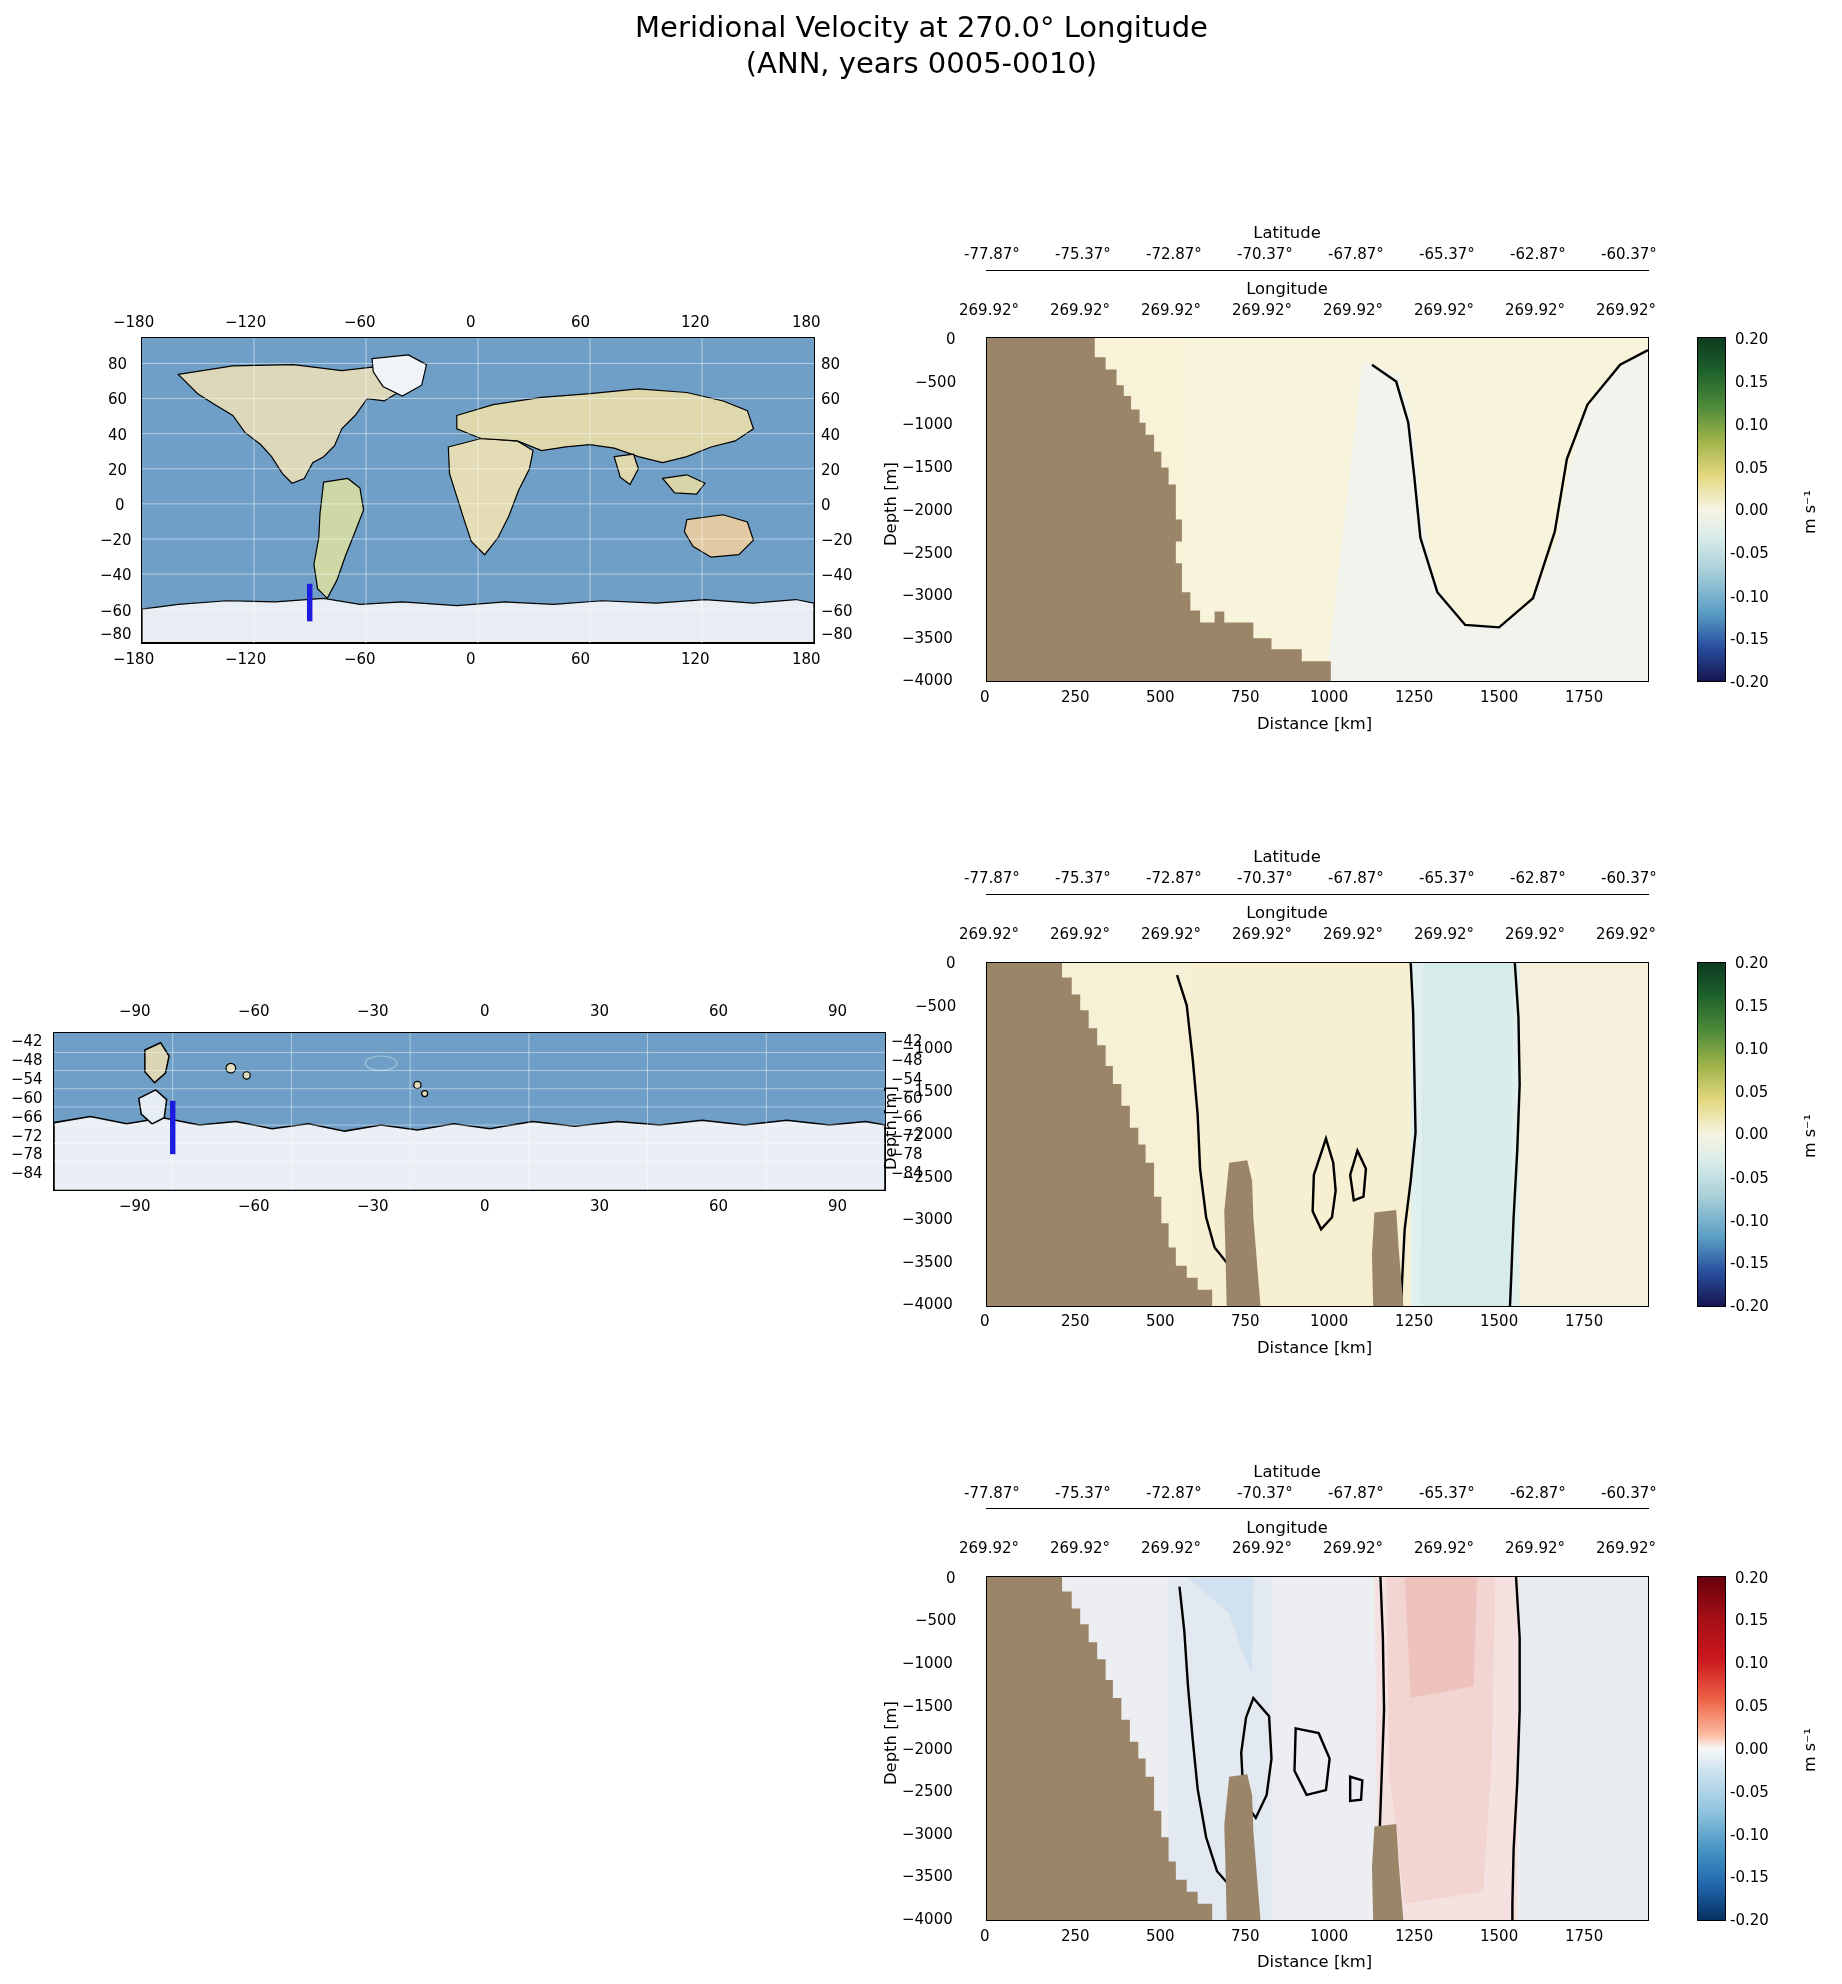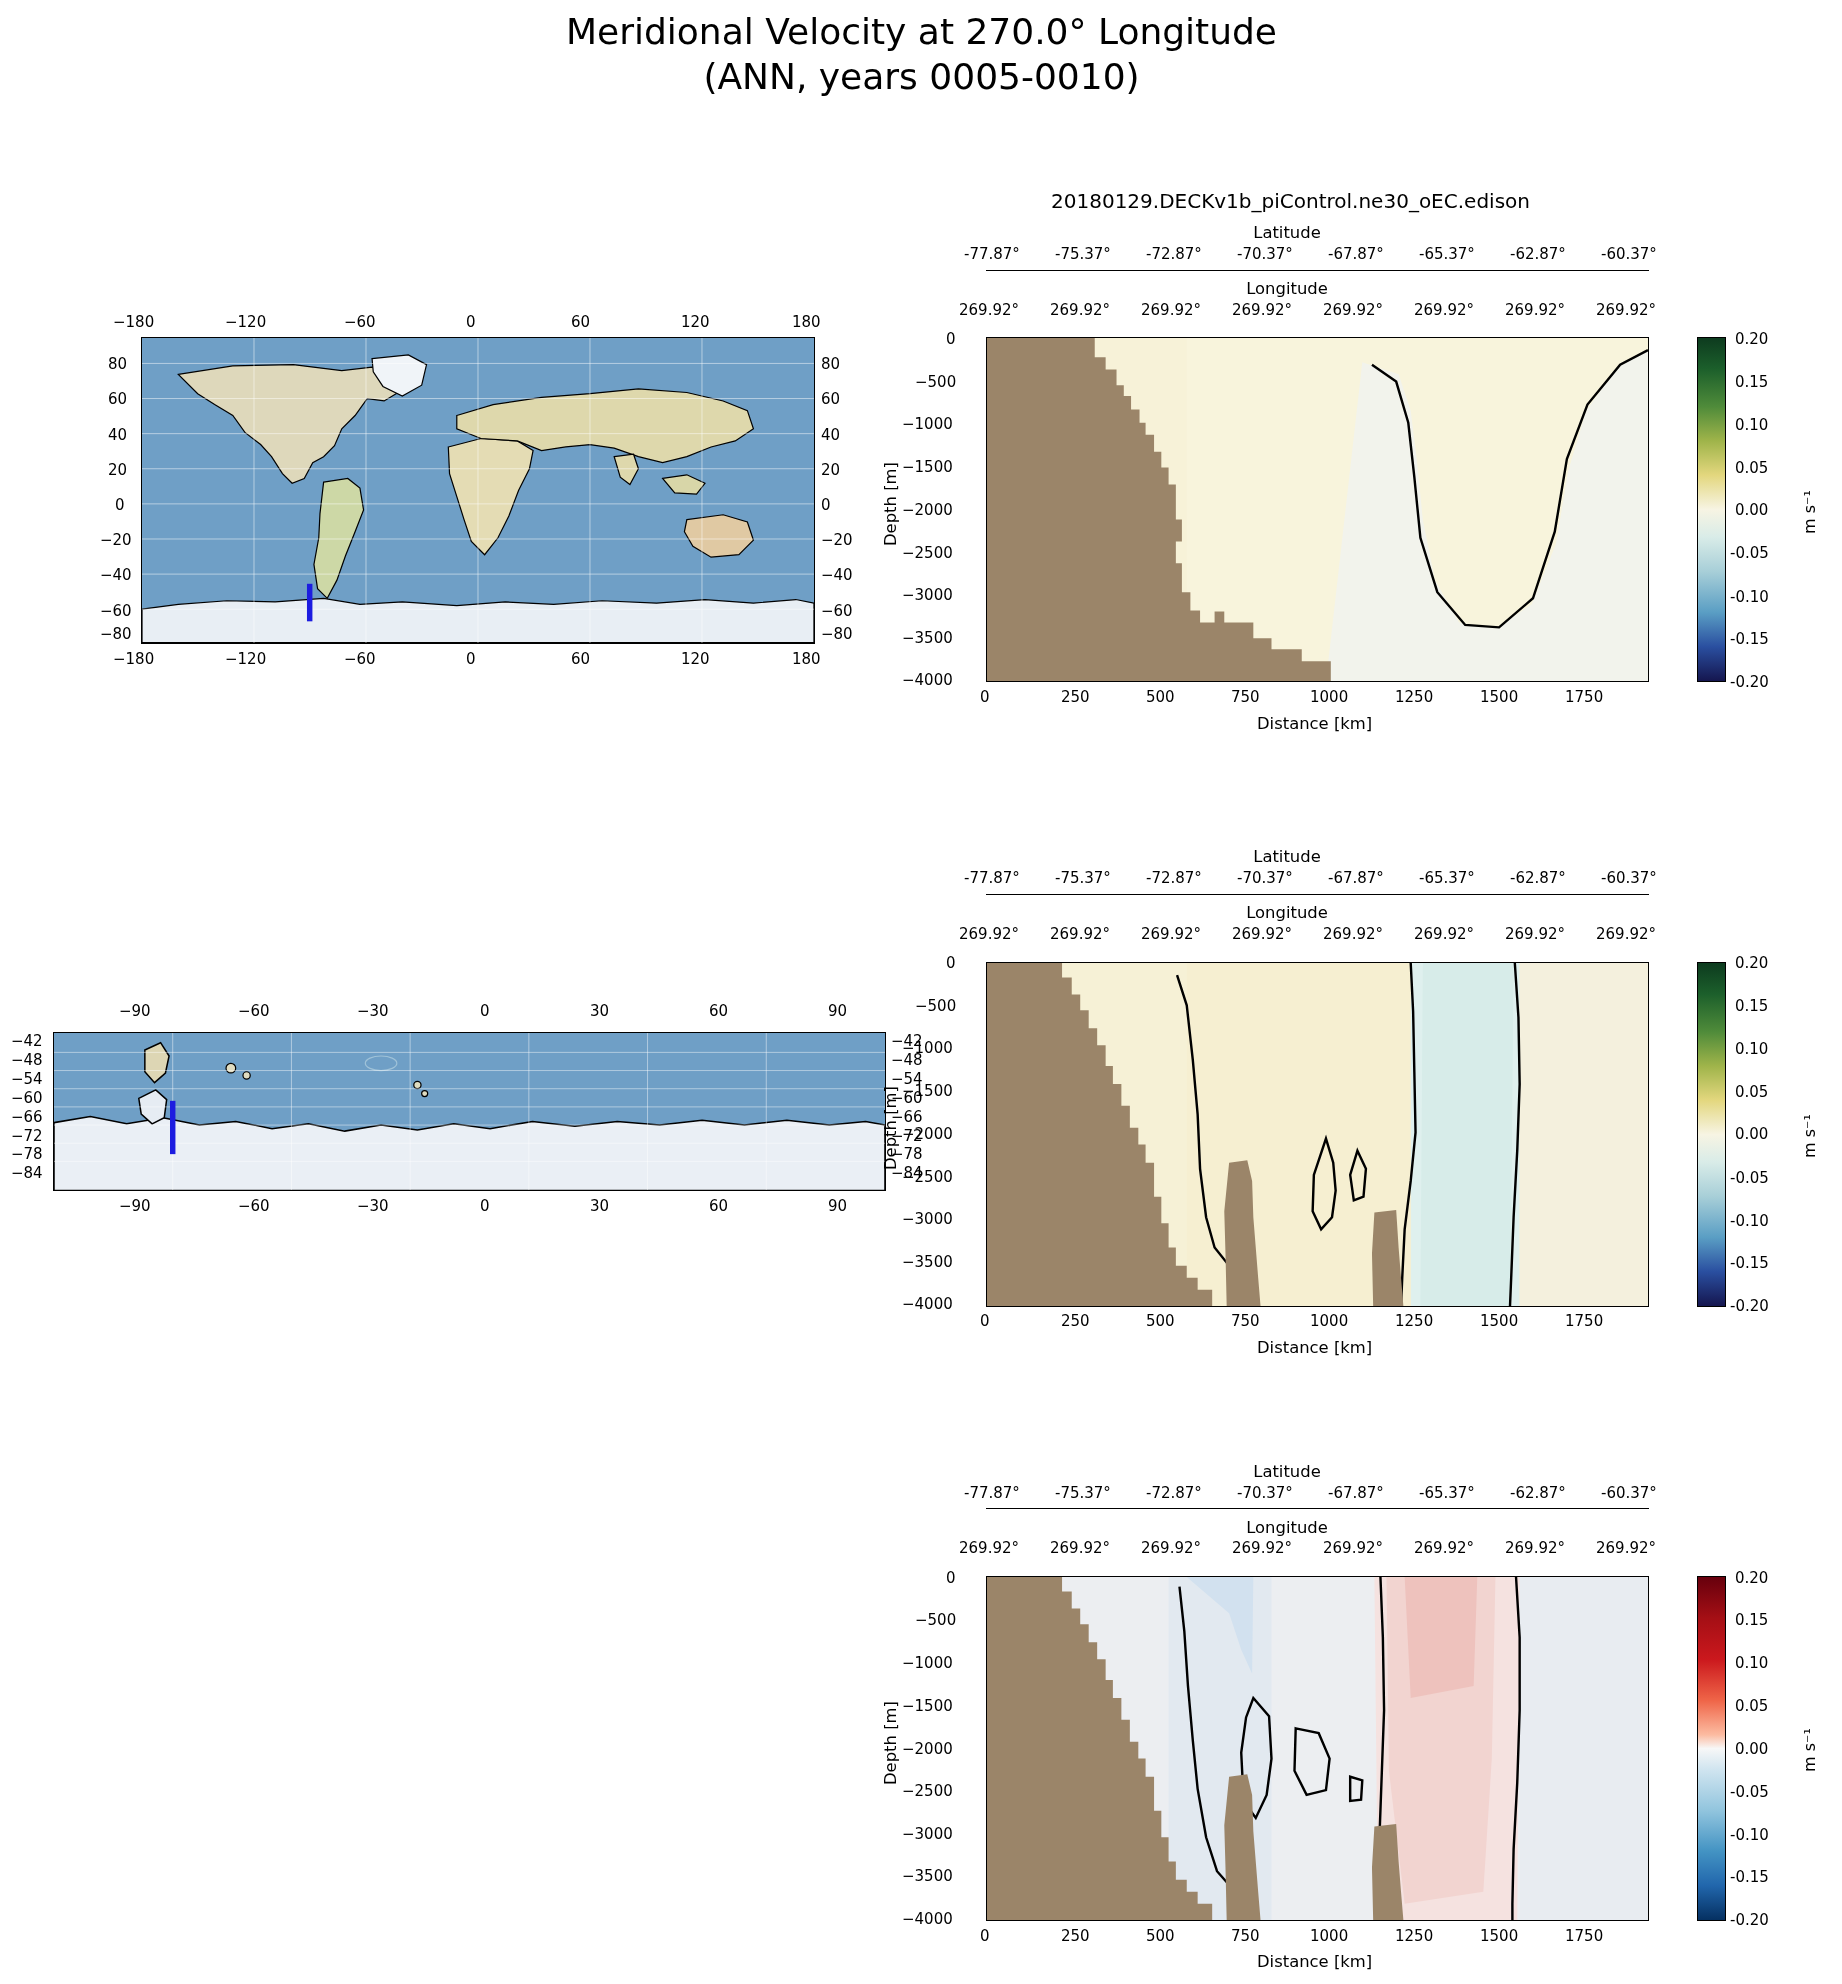--- a/index.html
+++ b/index.html
@@ -20,21 +20,21 @@
     width: 1843px;
     height: 1985px;
   }
   
   .main-title {
     position: absolute;
     left: 0;
     top: 8.5px;
     width: 1843px;
     text-align: center;
-    font-size: 36px;
+    font-size: 29px;
     line-height: 1.25;
     white-space: pre-line;
   }
   
   .panel-title {
     position: absolute;
     text-align: center;
     font-size: 20px;
     white-space: nowrap;
   }
@@ -190,21 +190,20 @@
     <div class="tick-label" style="left:821px; top:390px;">60</div>
     <div class="tick-label" style="left:821px; top:426px;">40</div>
     <div class="tick-label" style="left:821px; top:461px;">20</div>
     <div class="tick-label" style="left:821px; top:496px;">0</div>
     <div class="tick-label" style="left:821px; top:531px;">−20</div>
     <div class="tick-label" style="left:821px; top:566px;">−40</div>
     <div class="tick-label" style="left:821px; top:602px;">−60</div>
     <div class="tick-label" style="left:821px; top:625px;">−80</div>
   </div>
 
-  <div class="panel-title" style="left:911px; top:189px; width:759px;">20180129.DECKv1b_piControl.ne30_oEC.edison</div>
 
   <div class="axis-title-small" style="left:941px; top:223px; width:692px;">Latitude</div>
   <div>
     <div class="tick-label" style="left:964px; top:245px;">-77.87°</div>
     <div class="tick-label" style="left:1055px; top:245px;">-75.37°</div>
     <div class="tick-label" style="left:1146px; top:245px;">-72.87°</div>
     <div class="tick-label" style="left:1237px; top:245px;">-70.37°</div>
     <div class="tick-label" style="left:1328px; top:245px;">-67.87°</div>
     <div class="tick-label" style="left:1419px; top:245px;">-65.37°</div>
     <div class="tick-label" style="left:1510px; top:245px;">-62.87°</div>

